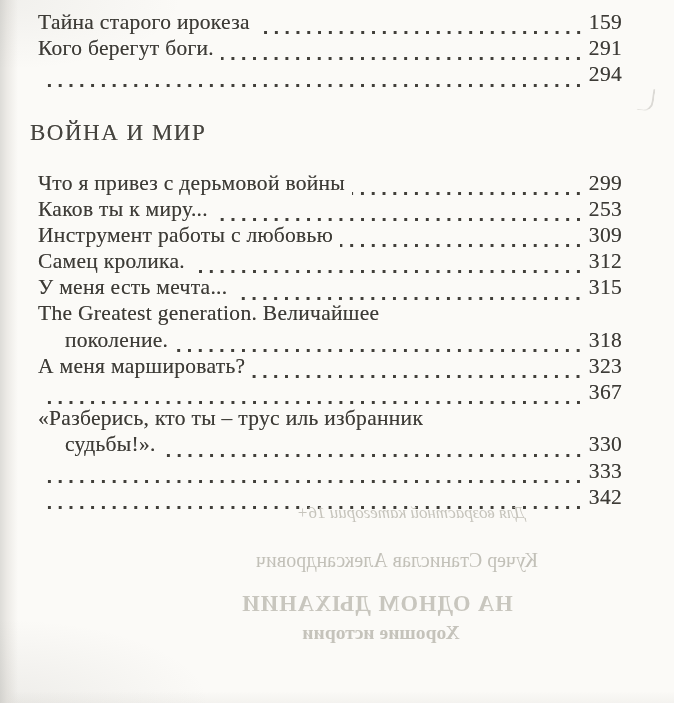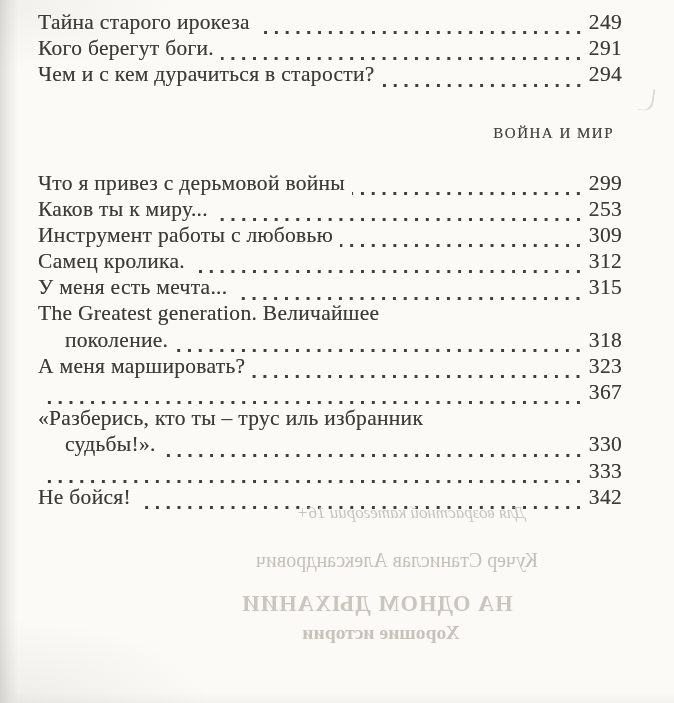--- a/index.html
+++ b/index.html
@@ -44,22 +44,22 @@
     background-image: radial-gradient(circle, #413f3a 1.5px, rgba(65,63,58,0) 1.85px);
     background-size: 10.8px 5px;
     background-repeat: repeat-x;
     background-position: right 0px top 0px;
   }
   .pagenum { margin-left: 2px; }
   .section-heading {
     margin: 32px 0 24px 0;
     height: 26px;
     line-height: 26px;
-    text-align: right;
-    font-size: 15px;
+    text-align: left;
+    font-size: 23px;
     font-weight: normal;
     letter-spacing: 1.5px;
     color: #46443f;
     transform: translateX(-8px);
   }
   
   .bleed {
     position: absolute;
     left: 0; right: 0;
     text-align: center;
@@ -109,29 +109,28 @@
 </head>
 <body>
 
 <div class="page">
 
   <div class="toc">
 
     <div class="toc-line">
       <span>Тайна старого ирокеза</span>
       <span class="leader"></span>
-      <span class="pagenum">249</span>
+      <span class="pagenum">159</span>
     </div>
     <div class="toc-line">
       <span>Кого берегут боги.</span>
       <span class="leader"></span>
       <span class="pagenum">291</span>
     </div>
     <div class="toc-line">
-      <span>Чем и с кем дурачиться в старости?</span>
       <span class="leader"></span>
       <span class="pagenum">294</span>
     </div>
 
     <h2 class="section-heading">ВОЙНА И МИР</h2>
 
     <div class="toc-line">
       <span>Что я привез с дерьмовой войны</span>
       <span class="leader"></span>
       <span class="pagenum">299</span>
@@ -183,21 +182,20 @@
       <span class="cont-indent">судьбы!».</span>
       <span class="leader"></span>
       <span class="pagenum">330</span>
     </div>
 
     <div class="toc-line">
       <span class="leader"></span>
       <span class="pagenum">333</span>
     </div>
     <div class="toc-line">
-      <span>Не бойся!</span>
       <span class="leader"></span>
       <span class="pagenum">342</span>
     </div>
 
   </div>
 
   <div class="bleed bleed-age">Для возрастной категории 16+</div>
   <div class="bleed bleed-author">Кучер Станислав Александрович</div>
   <div class="bleed bleed-title">НА ОДНОМ ДЫХАНИИ</div>
   <div class="bleed bleed-subtitle">Хорошие истории</div>

